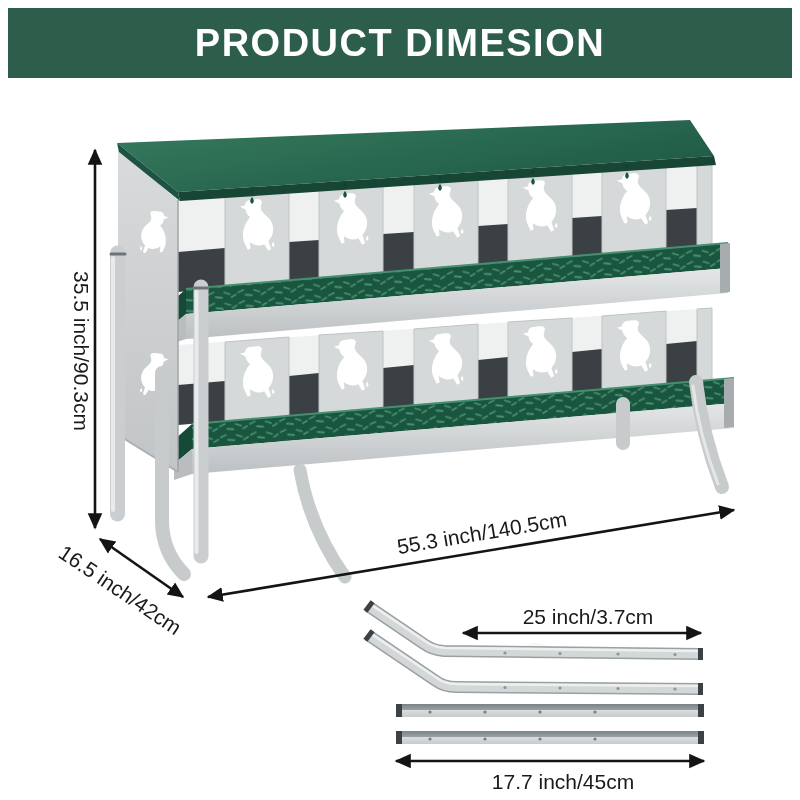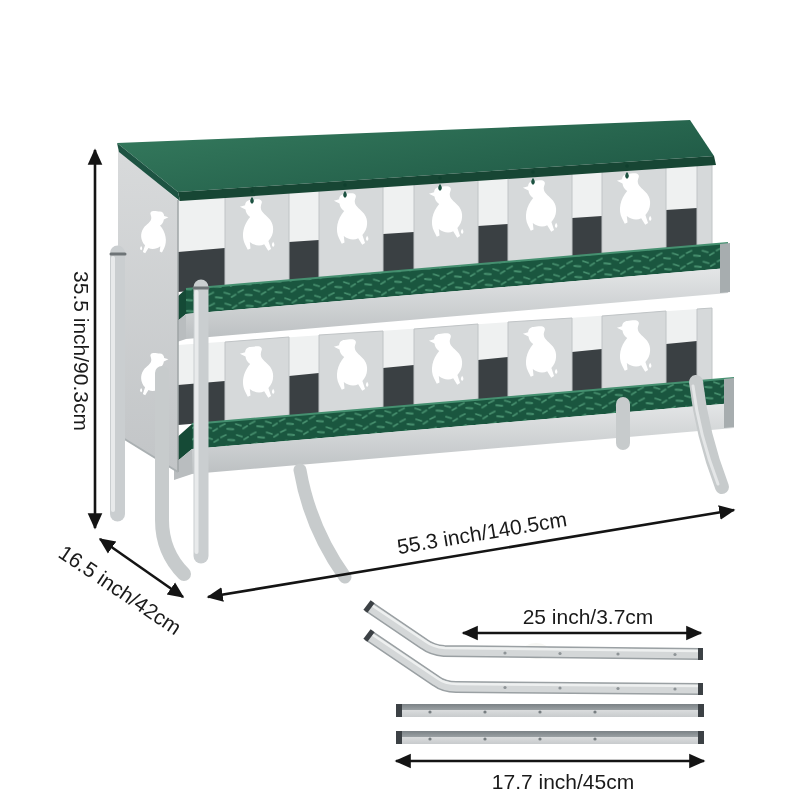--- a/index.html
+++ b/index.html
@@ -241,14 +241,17 @@
     <text class="dim-text" x="588" y="624" text-anchor="middle">25 inch/3.7cm</text>
     <line x1="463" y1="633" x2="701" y2="633" stroke="#141414" stroke-width="2.6" marker-start="url(#arrow)" marker-end="url(#arrow)"></line>
   </g>
 
   <g>
     <line x1="396" y1="761" x2="704" y2="761" stroke="#141414" stroke-width="2.6" marker-start="url(#arrow)" marker-end="url(#arrow)"></line>
     <text class="dim-text" x="563" y="789" text-anchor="middle">17.7 inch/45cm</text>
   </g>
 </svg>
 
-
+<div class="banner">
+  <h1>PRODUCT DIMESION</h1>
 </div>
 
+</div>
+
 </body></html>

